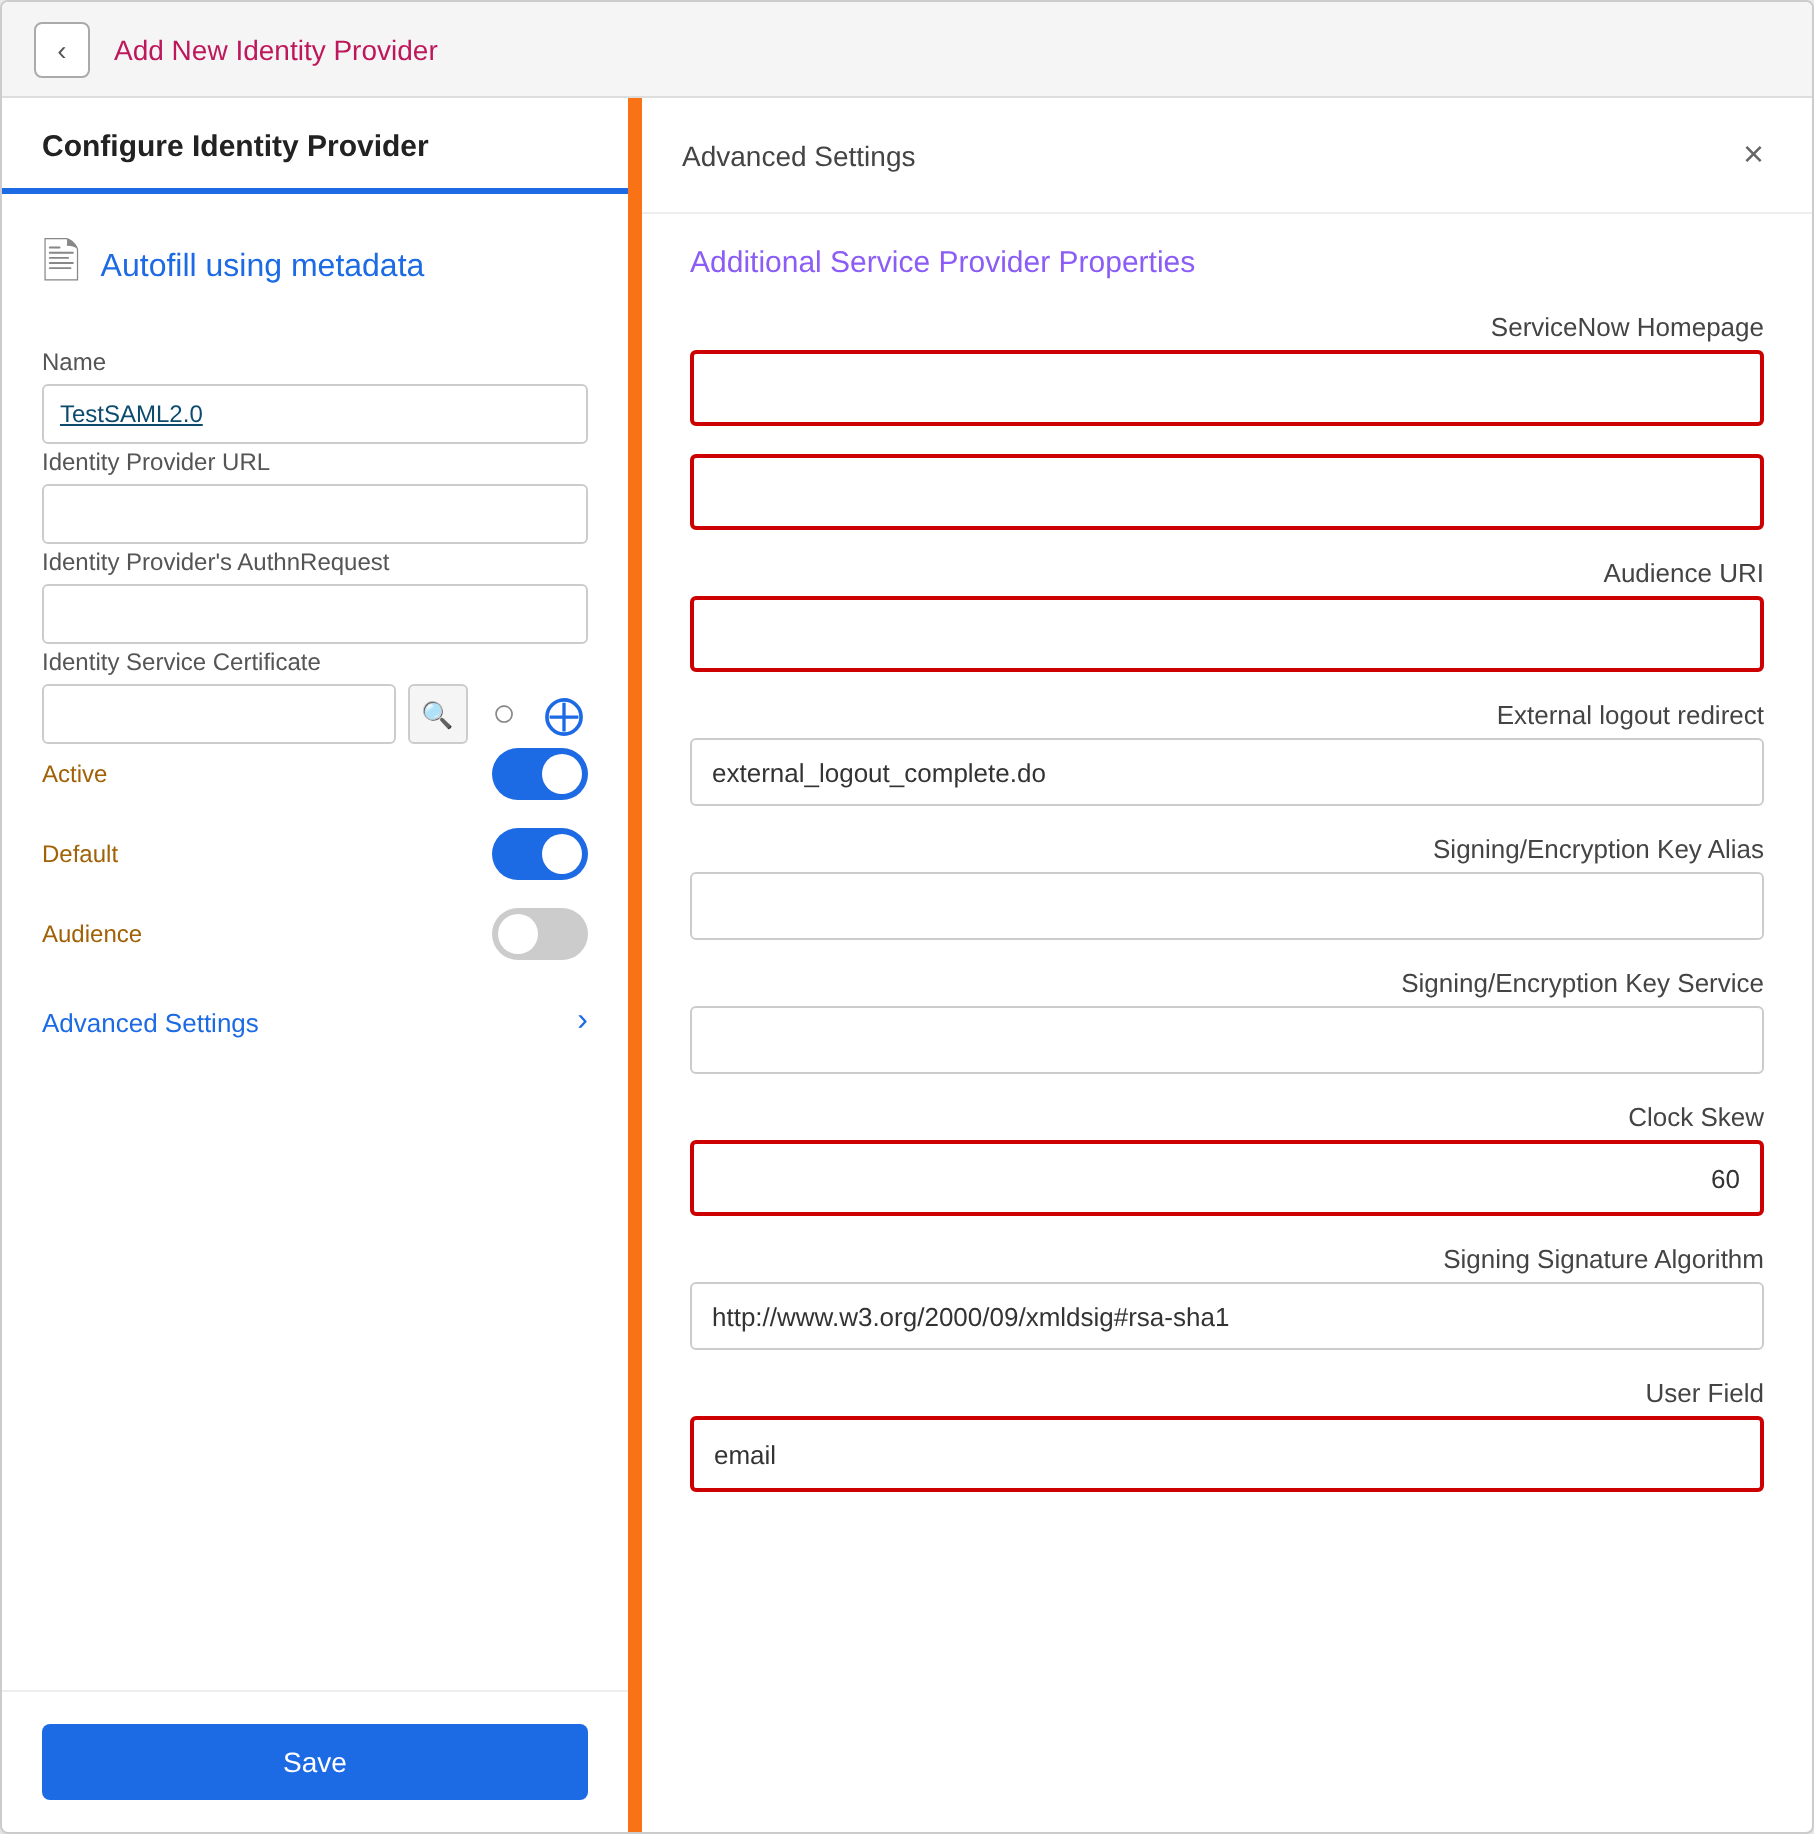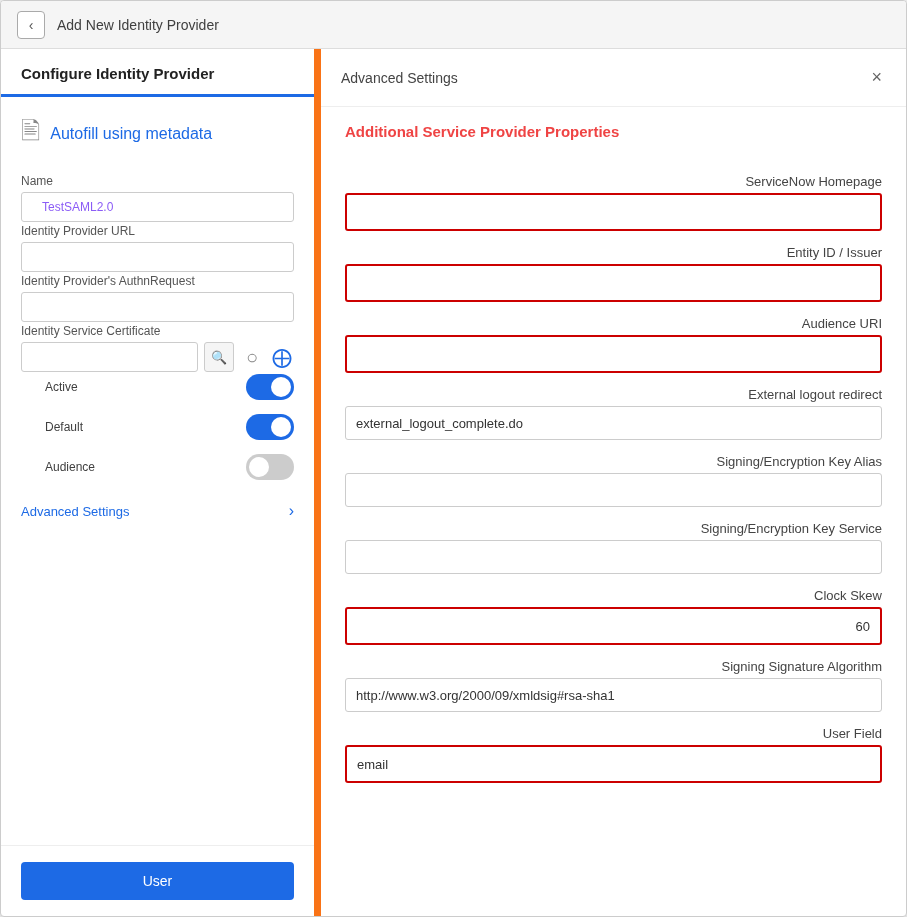--- a/index.html
+++ b/index.html
@@ -41,21 +41,21 @@
       cursor: pointer;
       display: flex;
       align-items: center;
       justify-content: center;
       margin-right: 12px;
       font-size: 14px;
       color: #555;
     }
     .modal-header-title {
       font-size: 14px;
-      color: #404040;
+      color: #be185d;
       font-weight: 400;
     }
     
     .modal-body {
       display: flex;
       flex: 1;
       overflow: hidden;
     }
     
     .left-panel {
@@ -104,24 +104,25 @@
       font-size: 12px;
       color: #555;
       margin-bottom: 4px;
       display: block;
     }
     .field-input {
       width: 100%;
       height: 30px;
       border: 1px solid #ccc;
       border-radius: 3px;
-      padding: 0 20px;
+      padding: 0 8px;
       font-size: 12px;
-      color: #8b5cf6;
+      color: #0c4a6e;
       outline: none;
+      text-decoration: underline;
     }
     .cert-row {
       display: flex;
       align-items: center;
       gap: 6px;
       width: 100%;
     }
     .cert-input {
       flex: 1;
       height: 30px;
@@ -158,22 +159,21 @@
     }
     
     .toggle-row {
       display: flex;
       align-items: center;
       justify-content: space-between;
       margin-bottom: 14px;
     }
     .toggle-label {
       font-size: 12px;
-      color: #404040;
-      margin-left: 24px;
+      color: #a16207;
     }
     .toggle {
       position: relative;
       width: 48px;
       height: 26px;
     }
     .toggle-slider {
       position: absolute;
       inset: 0;
       border-radius: 13px;
@@ -252,23 +252,23 @@
       cursor: pointer;
       padding: 4px;
     }
     .right-content {
       flex: 1;
       overflow-y: auto;
       padding: 16px 24px;
     }
     .section-title {
       font-size: 15px;
-      font-weight: 700;
-      color: #ef4444;
-      margin-bottom: 34px;
+      font-weight: 400;
+      color: #8b5cf6;
+      margin-bottom: 16px;
     }
     .r-field-group {
       margin-bottom: 14px;
     }
     .r-field-label {
       font-size: 13px;
       color: #444;
       margin-bottom: 4px;
       display: block;
       text-align: right;
@@ -363,39 +363,38 @@
         </div>
 
         <div class="advanced-link">
           <span>Advanced Settings</span>
           <span class="chevron-right">›</span>
         </div>
 
       </div>
 
       <div class="save-btn-wrap">
-        <button class="save-btn">User</button>
+        <button class="save-btn">Save</button>
       </div>
     </div>
 
     <div class="right-panel">
       <div class="right-panel-header">
         <span class="right-panel-title">Advanced Settings</span>
         <button class="close-btn">×</button>
       </div>
       <div class="right-content">
         <div class="section-title">Additional Service Provider Properties</div>
 
         <div id="right-fields-container">
             <div class="r-field-group">
               <label class="r-field-label">ServiceNow Homepage</label>
               <div style="border: 2px solid rgb(204, 0, 0); border-radius: 3px;"><input type="text" class="r-field-input" style="border: none; outline: none; width: 100%;"></div>
             </div>
             <div class="r-field-group">
-              <label class="r-field-label">Entity ID / Issuer</label>
               <div style="border: 2px solid rgb(204, 0, 0); border-radius: 3px;"><input type="text" class="r-field-input" style="border: none; outline: none; width: 100%;"></div>
             </div>
             <div class="r-field-group">
               <label class="r-field-label">Audience URI</label>
               <div style="border: 2px solid rgb(204, 0, 0); border-radius: 3px;"><input type="text" class="r-field-input" style="border: none; outline: none; width: 100%;"></div>
             </div>
             <div class="r-field-group"><label class="r-field-label">External logout redirect</label><input type="text" class="r-field-input" value="external_logout_complete.do" style=""></div>
             <div class="r-field-group"><label class="r-field-label">Signing/Encryption Key Alias</label><input type="text" class="r-field-input" style=""></div>
             <div class="r-field-group"><label class="r-field-label">Signing/Encryption Key Service</label><input type="password" class="r-field-input" style=""></div>
             <div class="r-field-group">

